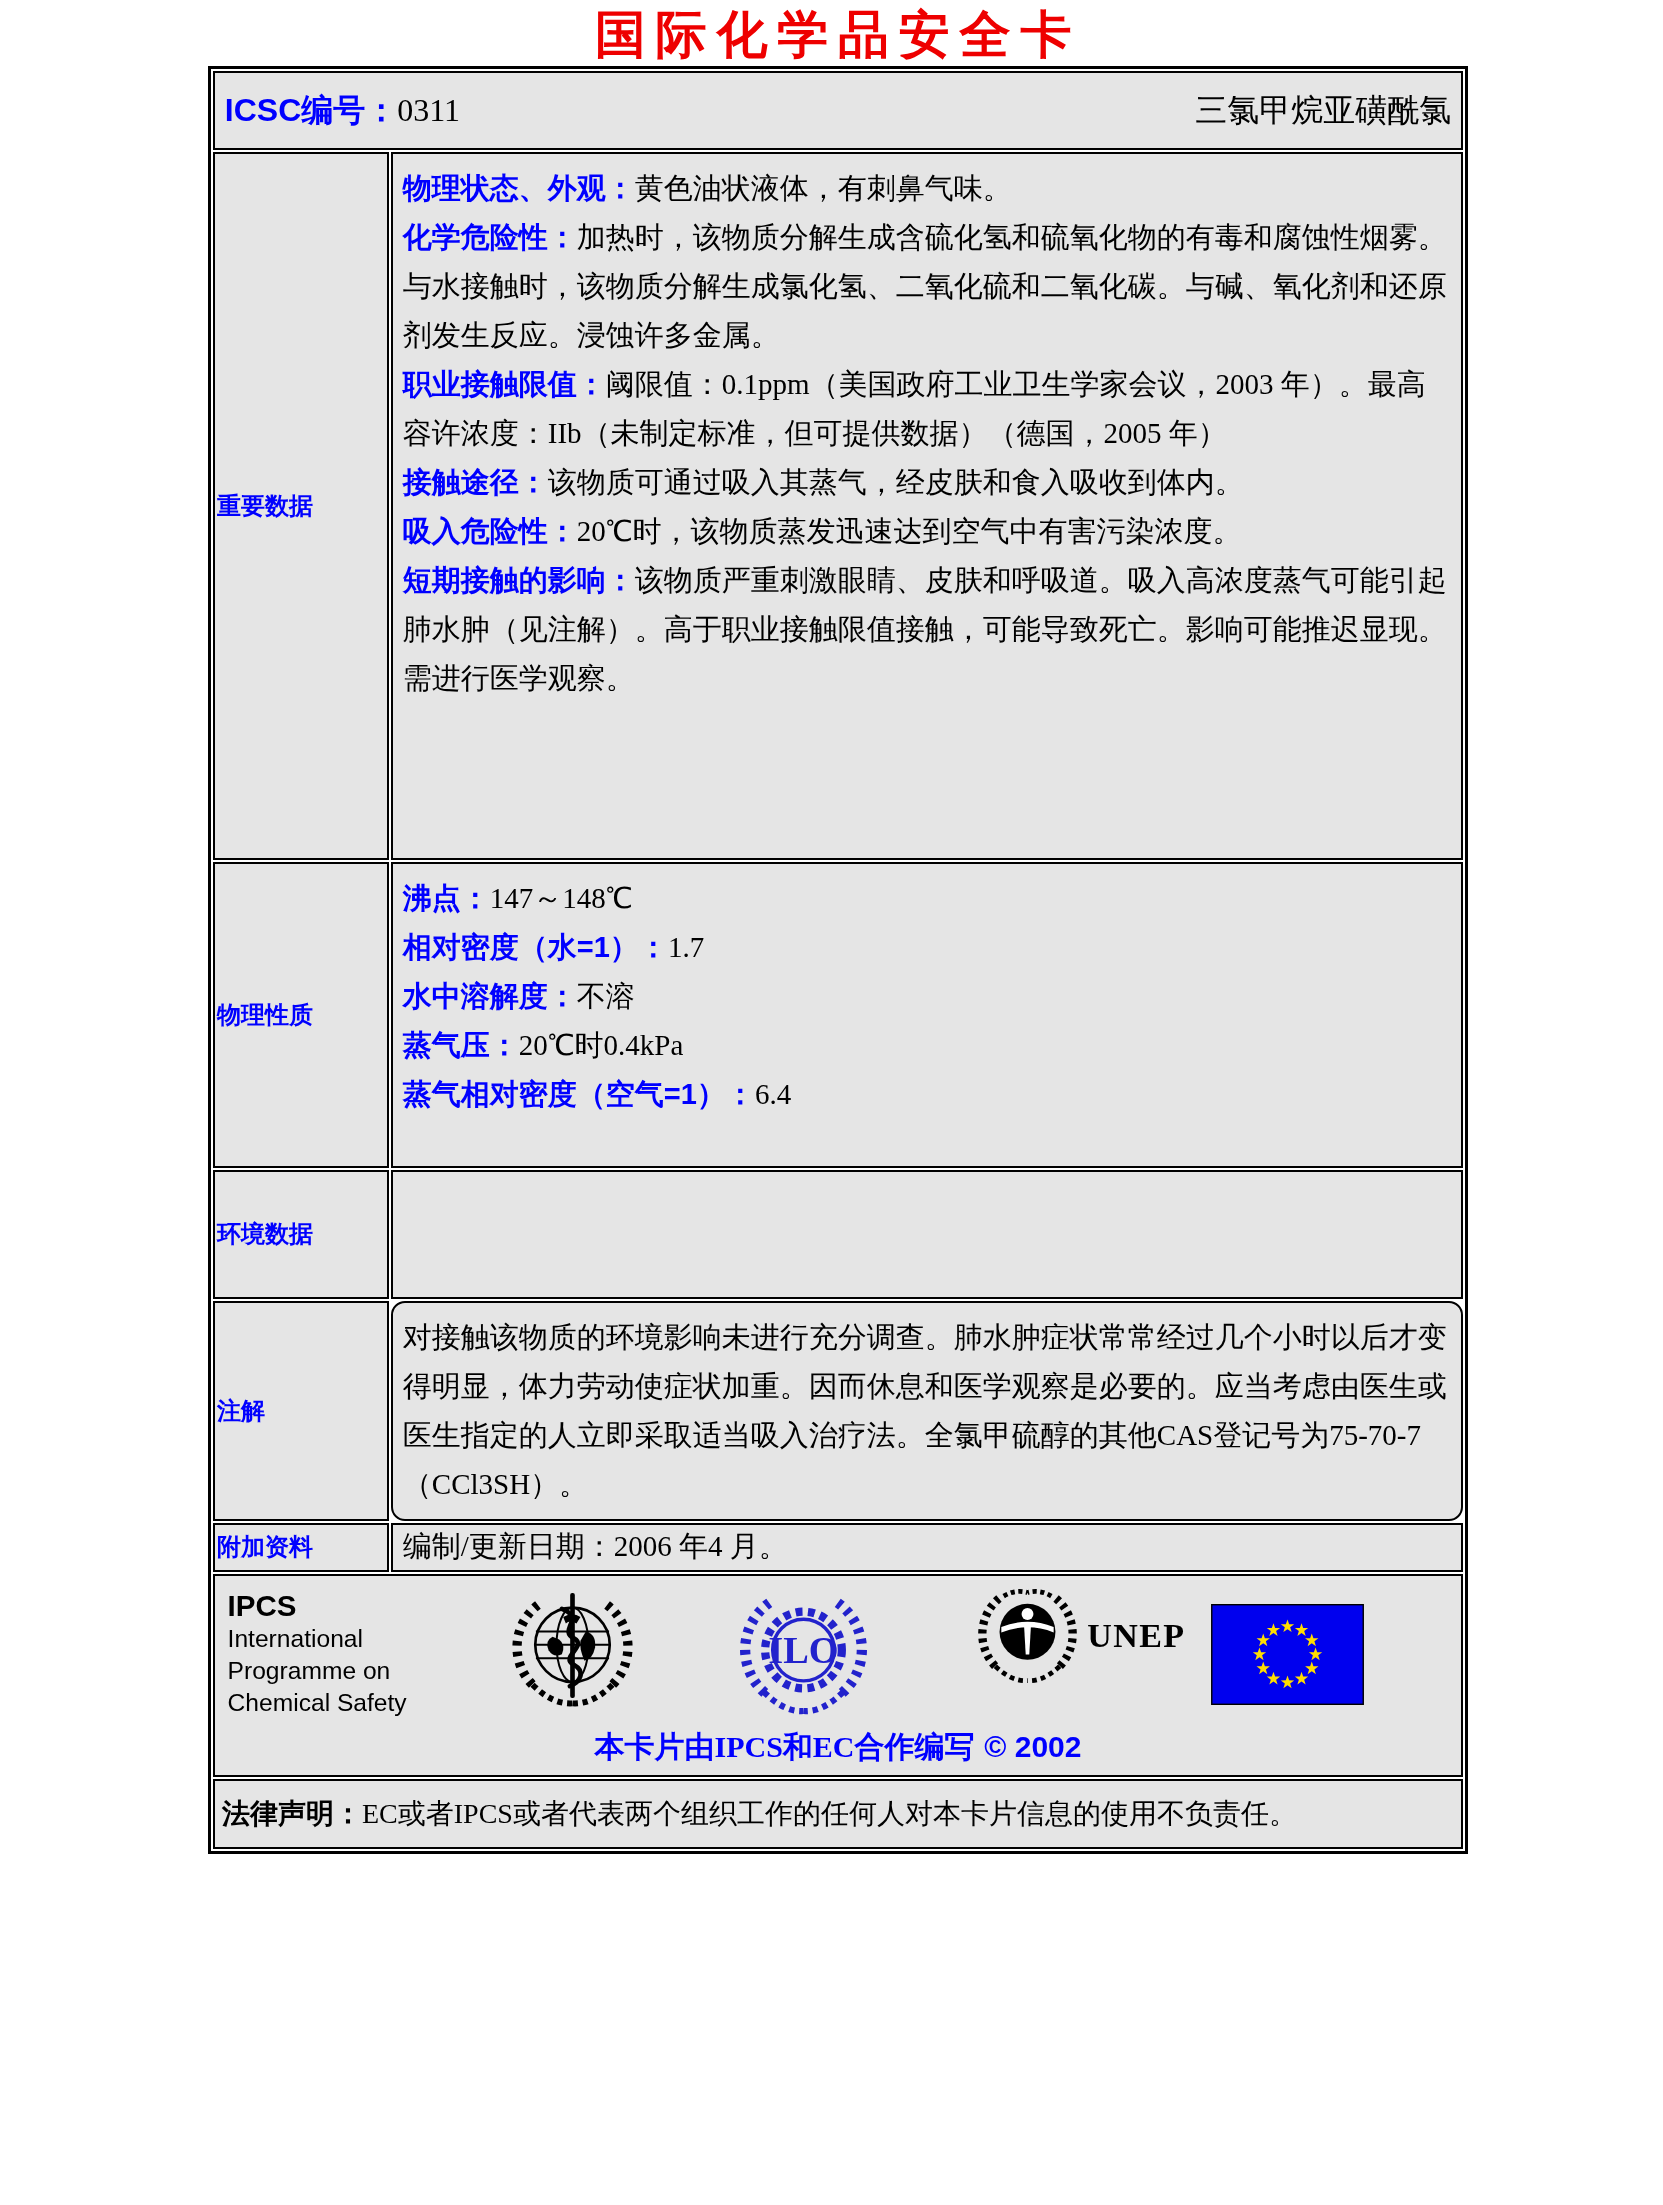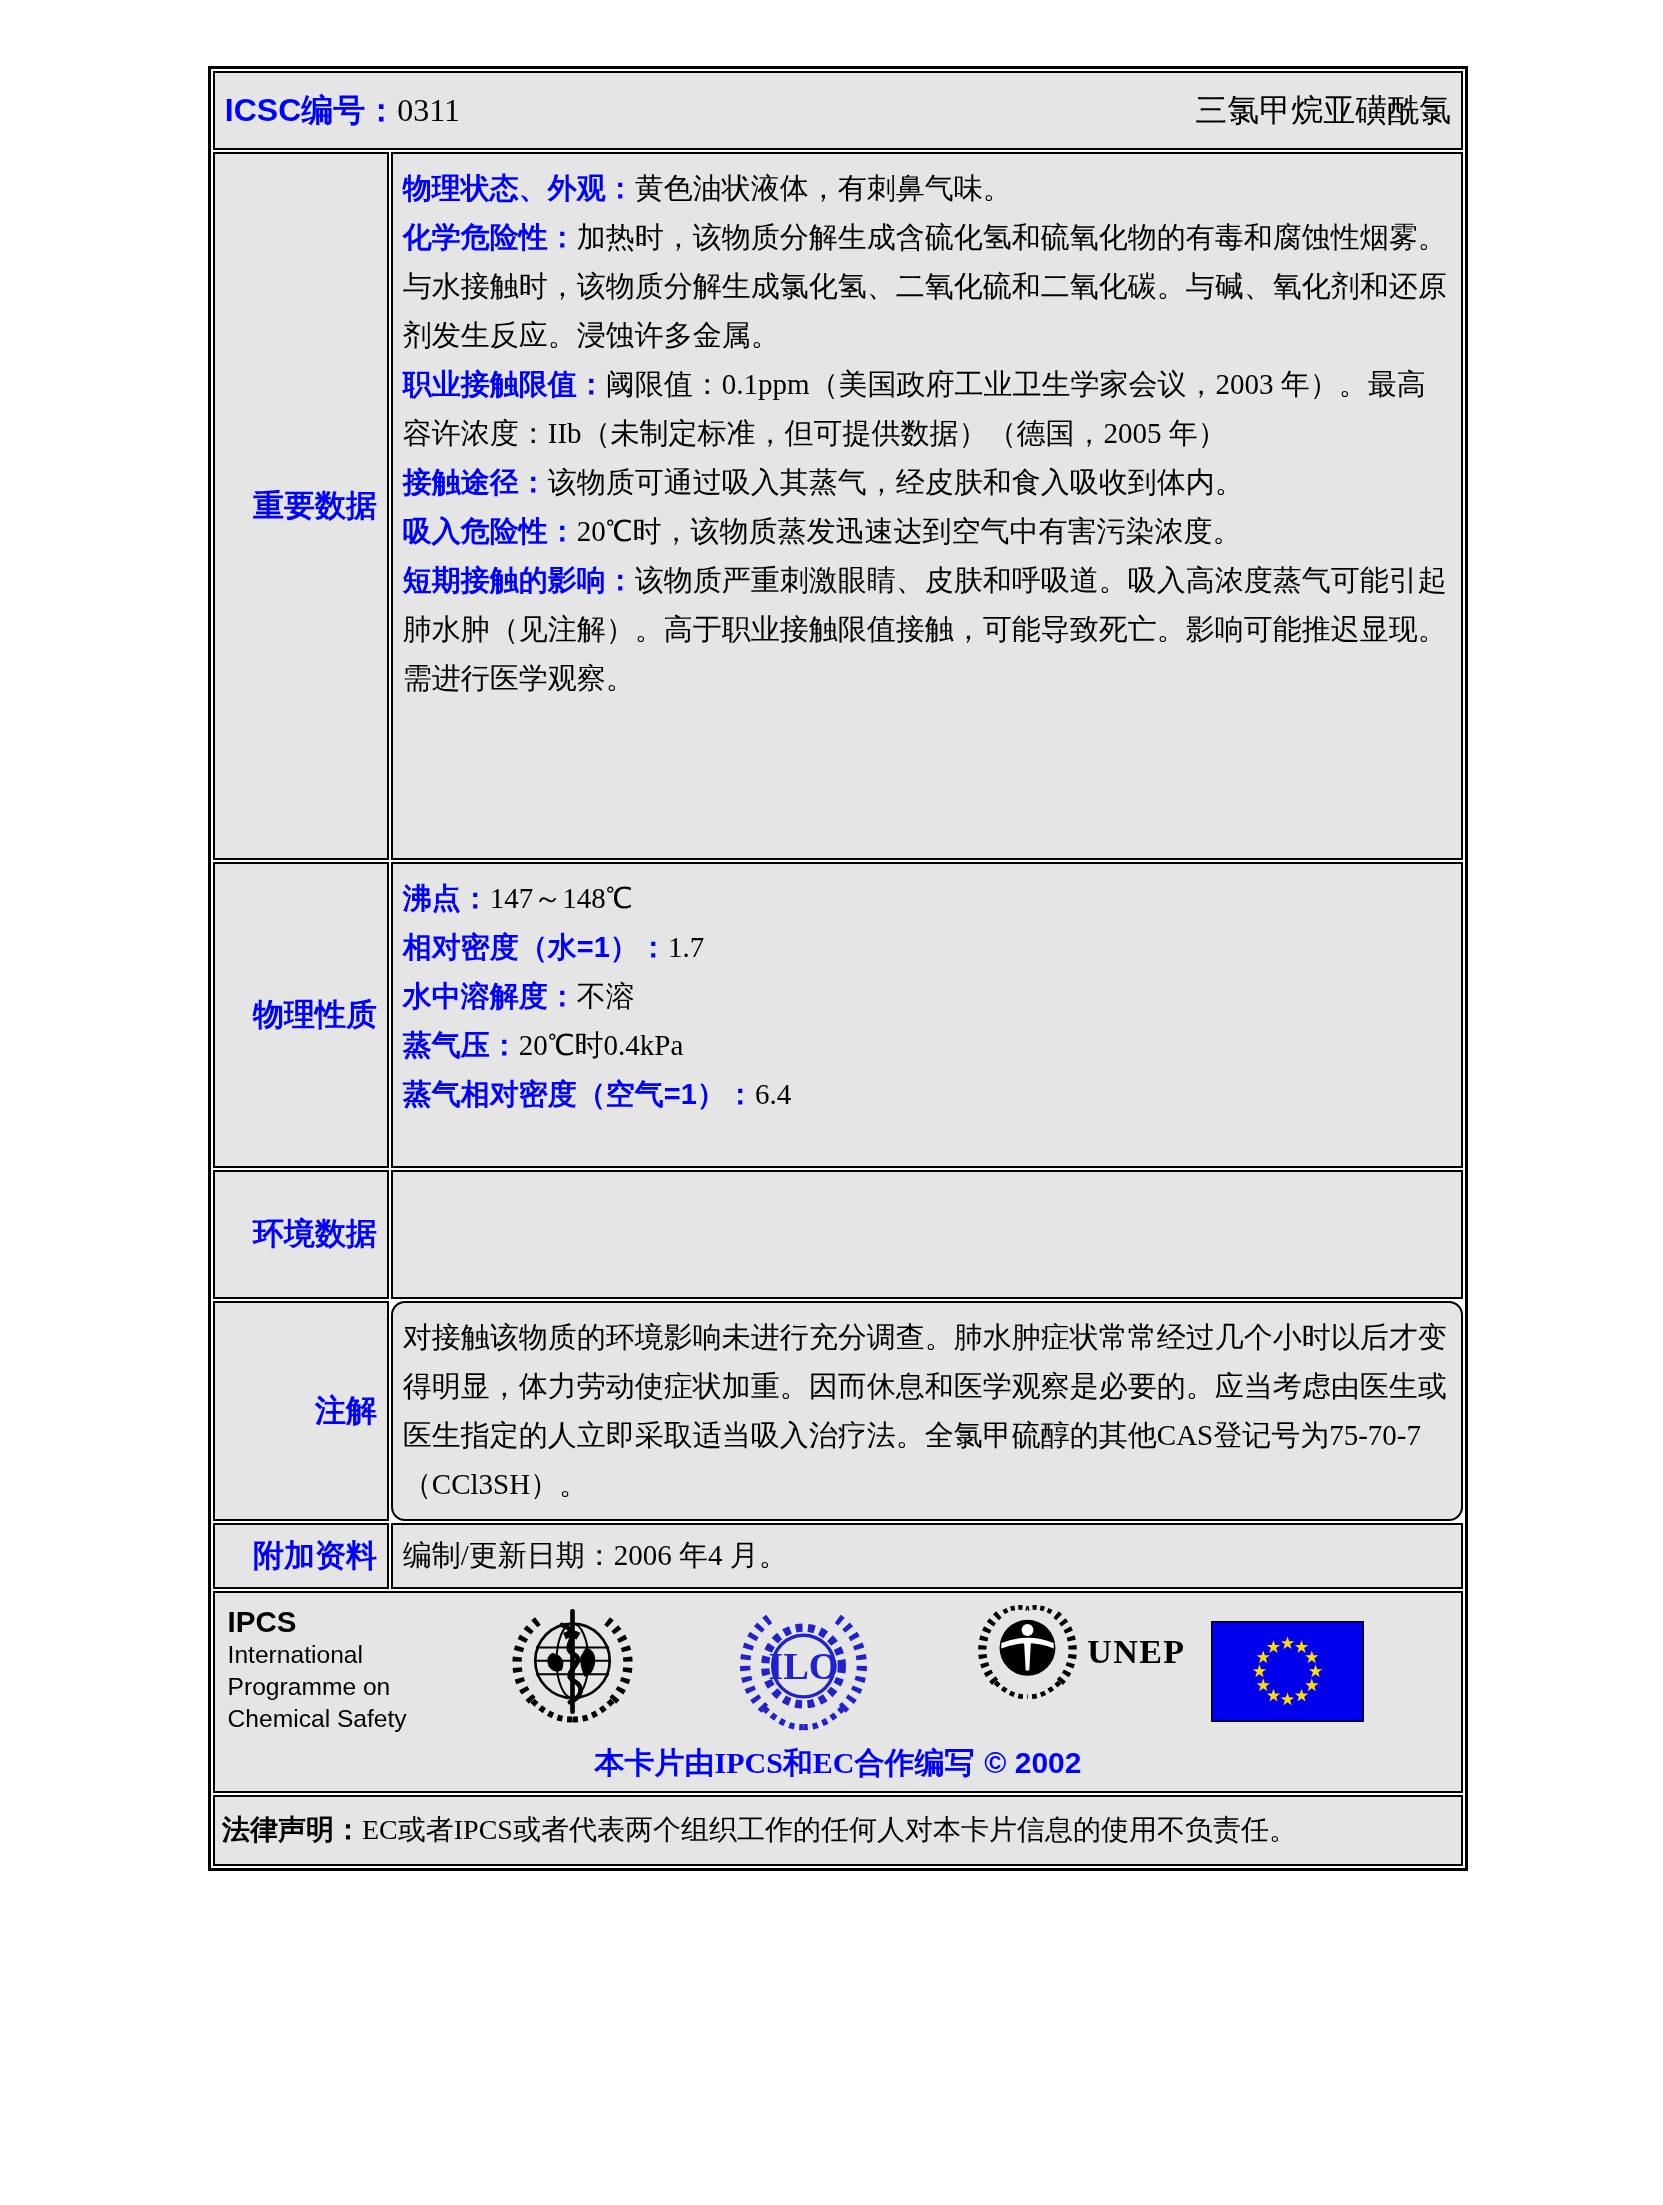--- a/index.html
+++ b/index.html
@@ -25,23 +25,23 @@
     border:3.5px solid #000;background:#fff;
   }
   td{border:2.1px solid #000;background:#e5e5e5;overflow:hidden;}
   td.hdr{
     height:67px;padding:4.2px 9.8px;vertical-align:middle;
     font-size:32px;
   }
   .hdr-flex{display:flex;justify-content:space-between;align-items:center;}
   .lblblue{color:#0000ff;font-family:"Liberation Sans",sans-serif;font-weight:bold;}
   td.lbl{
-    text-align:right;vertical-align:middle;
+    text-align:left;vertical-align:middle;
     color:#0000ff;font-family:"Liberation Sans",sans-serif;
-    font-weight:bold;font-size:31px;padding:10px;
+    font-weight:bold;font-size:24px;padding:2px;
   }
   td.cnt{
     vertical-align:top;padding:9.8px 12.6px 7px 9.8px;
     font-size:29px;line-height:49px;margin-top:8px;
   }
   td.cnt p{margin:0;padding:0;}
   .fl{color:#0000ff;font-family:"Liberation Sans",sans-serif;font-weight:bold;}
   .fv{color:#000;}
   td.r-important{height:687px;}
   td.r-physical{height:285px;}
@@ -67,20 +67,21 @@
   .credit-year{font-family:"Liberation Sans",sans-serif;font-weight:bold;margin-left:9.8px;}
   td.legal-cell{height:58px;vertical-align:middle;padding:4.2px 7px;font-size:28px;}
   .legal-lbl{color:#000;font-family:"Liberation Sans",sans-serif;font-weight:bold;}
   svg{display:block;}
 </style>
 </head>
 <body>
 
 <div class="page">
 
+  <div class="doc-title">国际化学品安全卡</div>
 
   <table class="card">
     <colgroup>
         <col style="width:176px">
         <col>
       </colgroup>
 
     <tbody>
         <tr>
       <td class="hdr" colspan="2">

